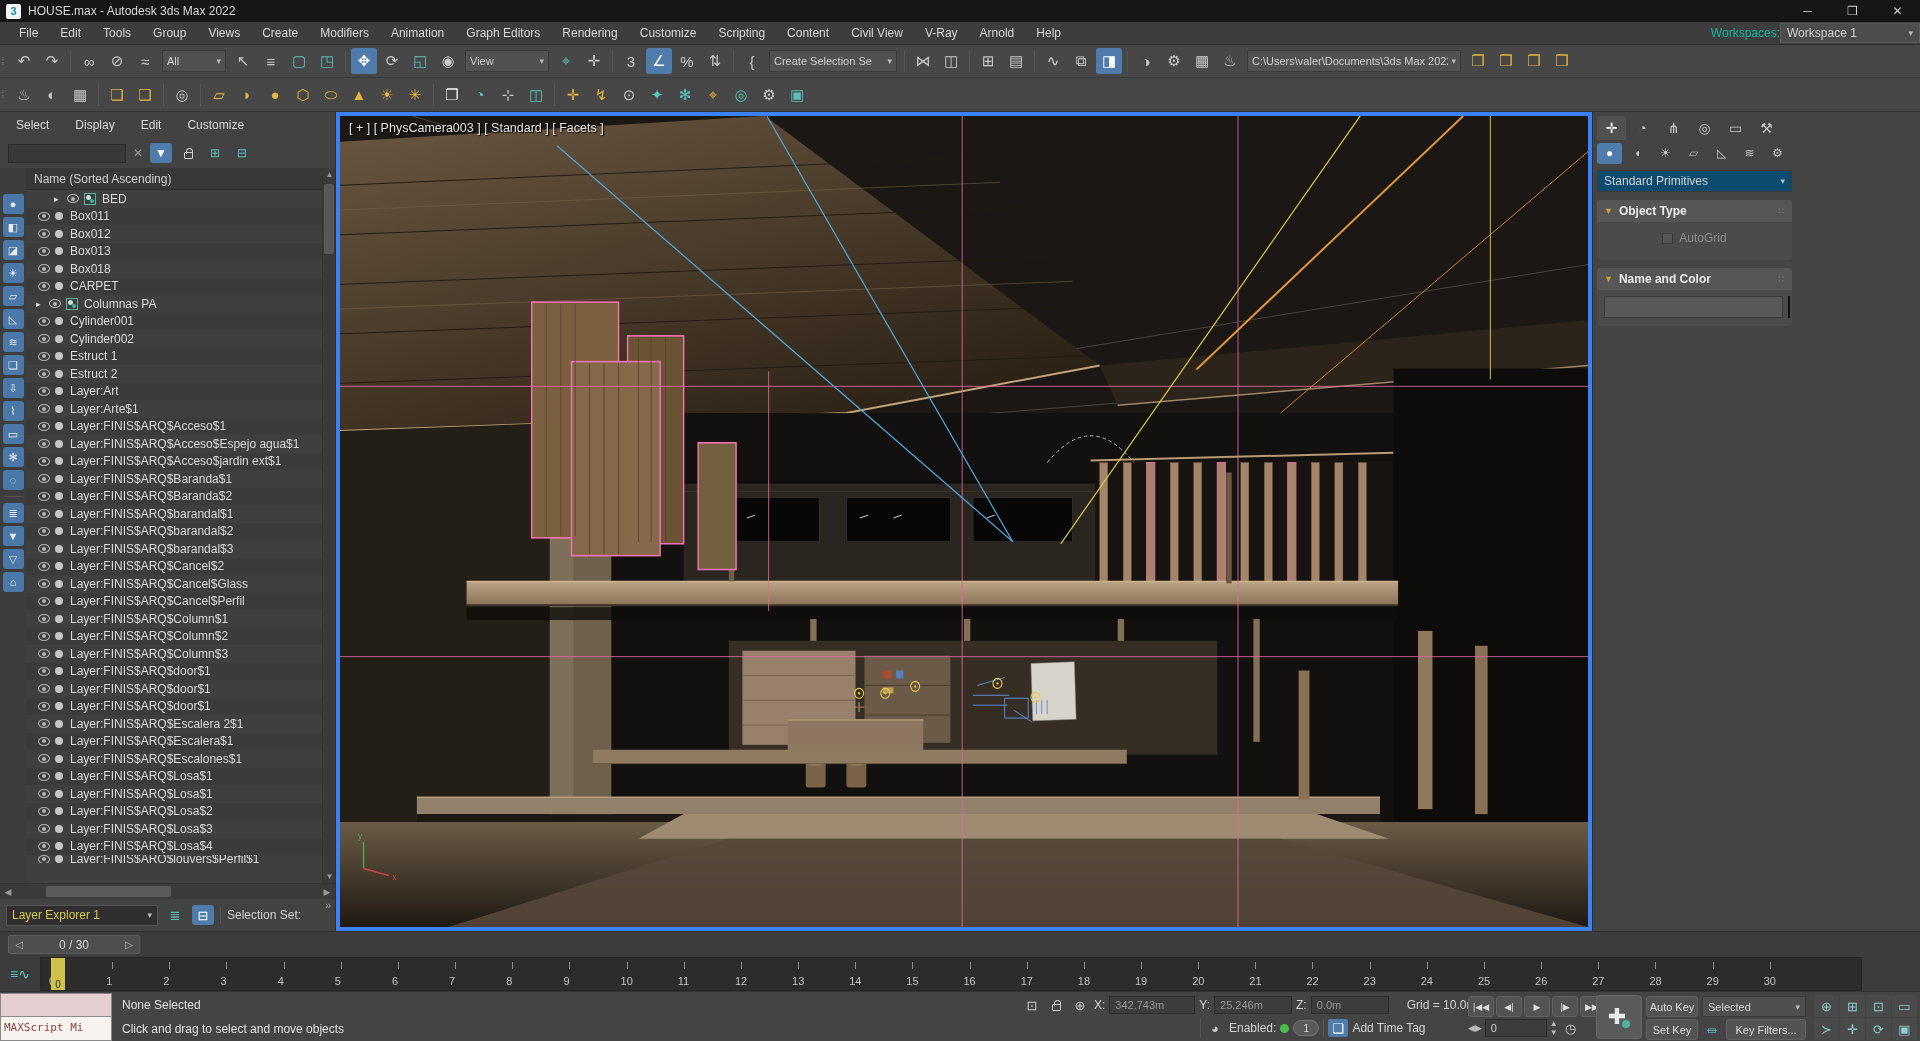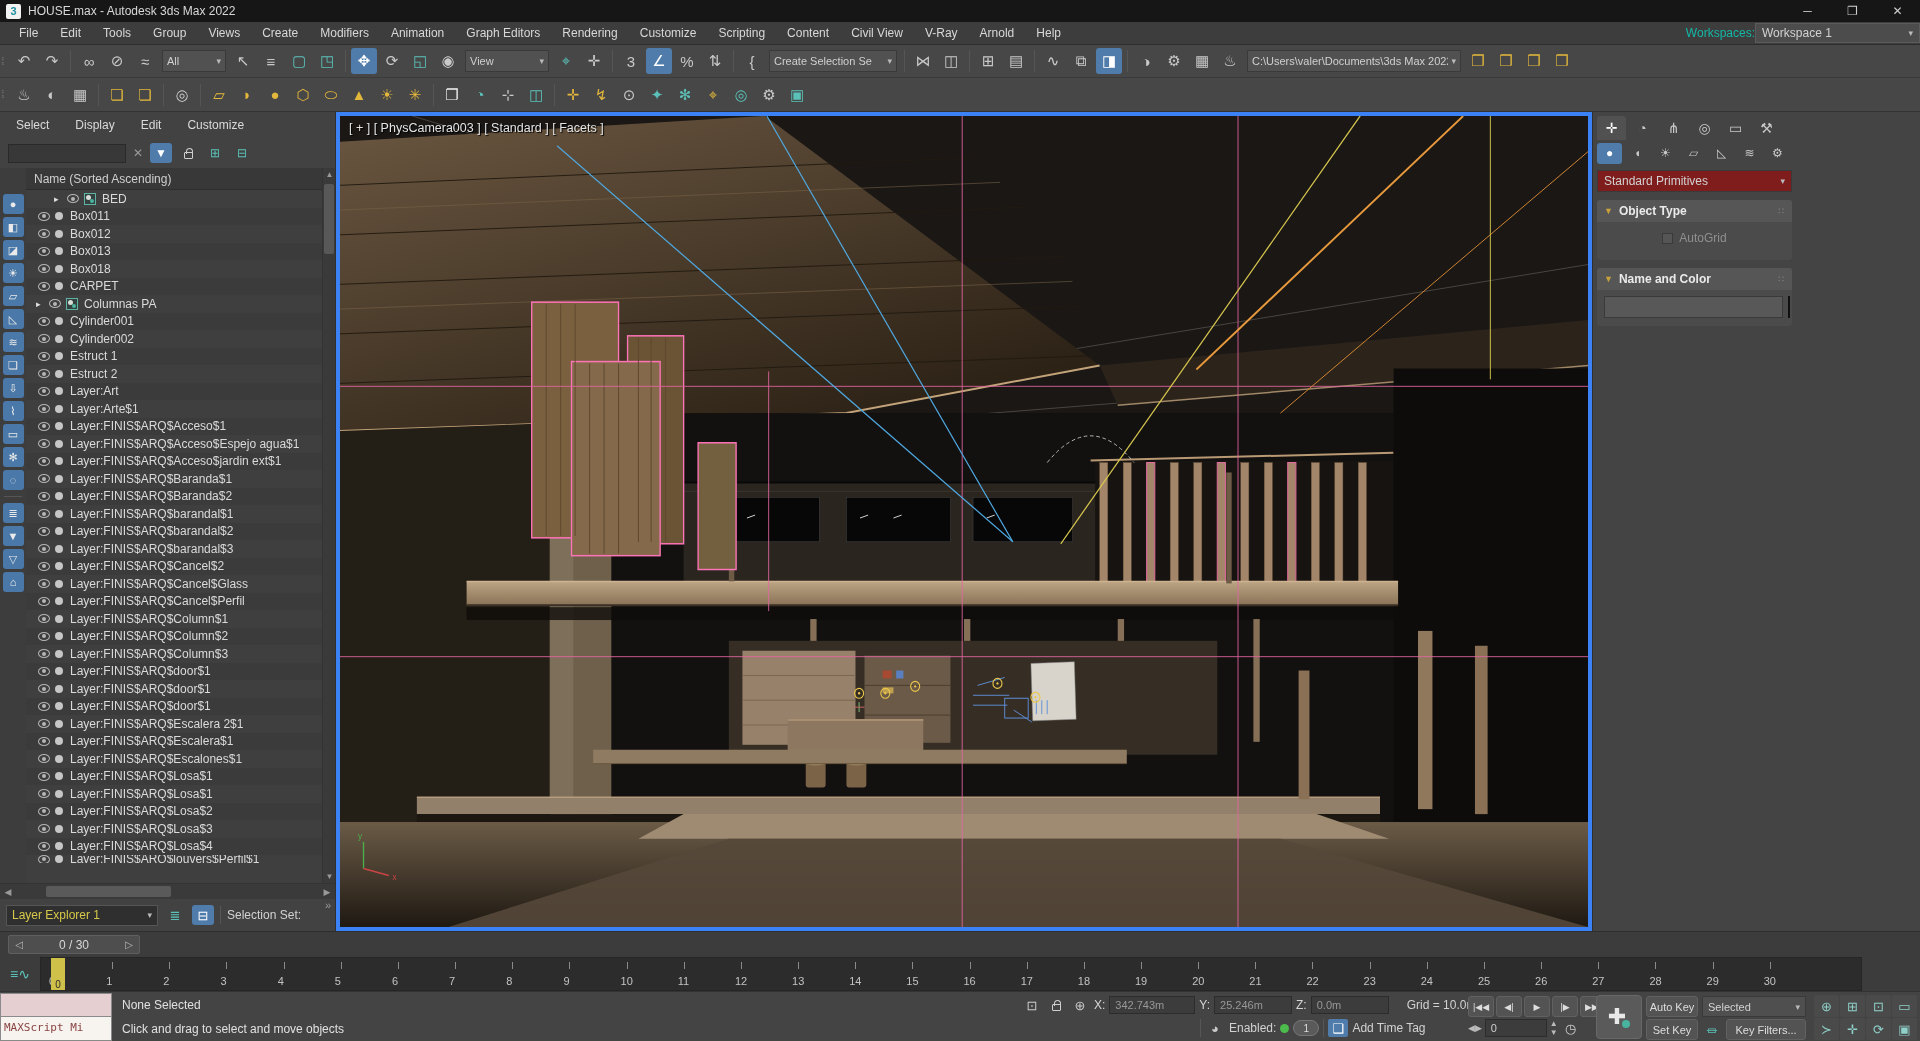--- a/index.html
+++ b/index.html
@@ -13,21 +13,21 @@
     font-size:11px; text-align:center; line-height:15px; margin:0 7px 0 6px; border-radius:2px; }
   .titletext { color:#d8d8d8; font-size:12px; }
   .winbtns { margin-left:auto; display:flex; }
   .winbtn { width:45px; height:22px; text-align:center; line-height:22px; color:#cfcfcf; font-size:12px; }
 
   
   .menubar { height:23px; background:#3d3d3d; border-bottom:1px solid #2e2e2e; display:flex; align-items:center; padding-left:8px; }
   .menu-item { padding:0 11px; line-height:22px; color:#d8d8d8; }
   .ws { margin-left:auto; display:flex; align-items:center; }
   .ws-label { color:#14b8a6; margin-right:0; }
-  .ws-dd { width:165px; height:20px; background:#4c4c4c; border:1px solid #5c5c5c; display:flex; align-items:center; padding:0 6px; }
+  .ws-dd { width:140px; height:20px; background:#4c4c4c; border:1px solid #5c5c5c; display:flex; align-items:center; padding:0 6px; }
   .ws-dd .arr { margin-left:auto; font-size:9px; color:#bbb; }
 
   
   .toolbar { background:#474747; display:flex; align-items:center; padding-left:10px; position:relative; }
   .toolbar::before { content:"⁞⁞"; position:absolute; left:1px; color:#6a6a6a; font-size:10px; letter-spacing:-2px; }
   .tb1 { height:33px; border-bottom:1px solid #3a3a3a; }
   .tb2 { height:34px; border-bottom:1px solid #333; }
   .tb-i { width:26px; height:26px; margin:0 1px; display:flex; align-items:center; justify-content:center;
     color:#c9c9c9; font-size:15px; border-radius:3px; }
   .tb-i.act { background:#4f7cab; color:#fff; }
@@ -137,21 +137,21 @@
   .nav-ico { background:#4a4a4a; border-radius:2px; color:#8fd0c8; display:flex; align-items:center; justify-content:center; font-size:13px; }
 
   
   .cmdpanel { width:204px; background:#444; display:flex; flex-direction:column; border-left:1px solid #2f2f2f; padding:0 4px; }
   .cp-tabs { height:28px; display:flex; align-items:flex-end; gap:2px; padding-top:3px; }
   .cp-tab { width:29px; height:24px; display:flex; align-items:center; justify-content:center; color:#c9c9c9; font-size:14px; border-radius:3px 3px 0 0; }
   .cp-tab.act { background:#515151; color:#fff; }
   .cp-subtabs { height:26px; display:flex; align-items:center; gap:3px; }
   .cp-sub { width:25px; height:21px; display:flex; align-items:center; justify-content:center; color:#c9c9c9; font-size:12px; border-radius:3px; }
   .cp-sub.act { background:#4f7cab; color:#fff; }
-  .cp-dd { height:22px; background:#7f1d1d; border:1px solid #3a3a3a; display:flex; align-items:center; padding:0 6px; margin:4px 0 8px 0; }
+  .cp-dd { height:22px; background:#0c4a6e; border:1px solid #3a3a3a; display:flex; align-items:center; padding:0 6px; margin:4px 0 8px 0; }
   .cp-dd .arr { margin-left:auto; font-size:9px; color:#bbb; }
   .rollout { background:#4b4b4b; border-radius:3px; margin-bottom:8px; padding-bottom:8px; }
   .ro-head { height:22px; background:#565656; border-radius:3px 3px 0 0; display:flex; align-items:center; padding:0 7px; gap:6px; margin-bottom:6px; }
   .ro-head .tri { font-size:9px; color:#c9a13b; }
   .ro-head .ttl { font-weight:bold; color:#eaeaea; }
   .ro-head .grip { margin-left:auto; color:#8a8a8a; font-size:9px; letter-spacing:1px; }
   .autogrid { display:flex; align-items:center; justify-content:center; gap:6px; height:20px; margin-bottom:4px; }
   .cbx { width:11px; height:11px; background:#555; border:1px solid #3a3a3a; }
   .ag-label { color:#8f8f8f; }
   .btngrid { display:grid; grid-template-columns:1fr 1fr; gap:6px; padding:0 7px; }

